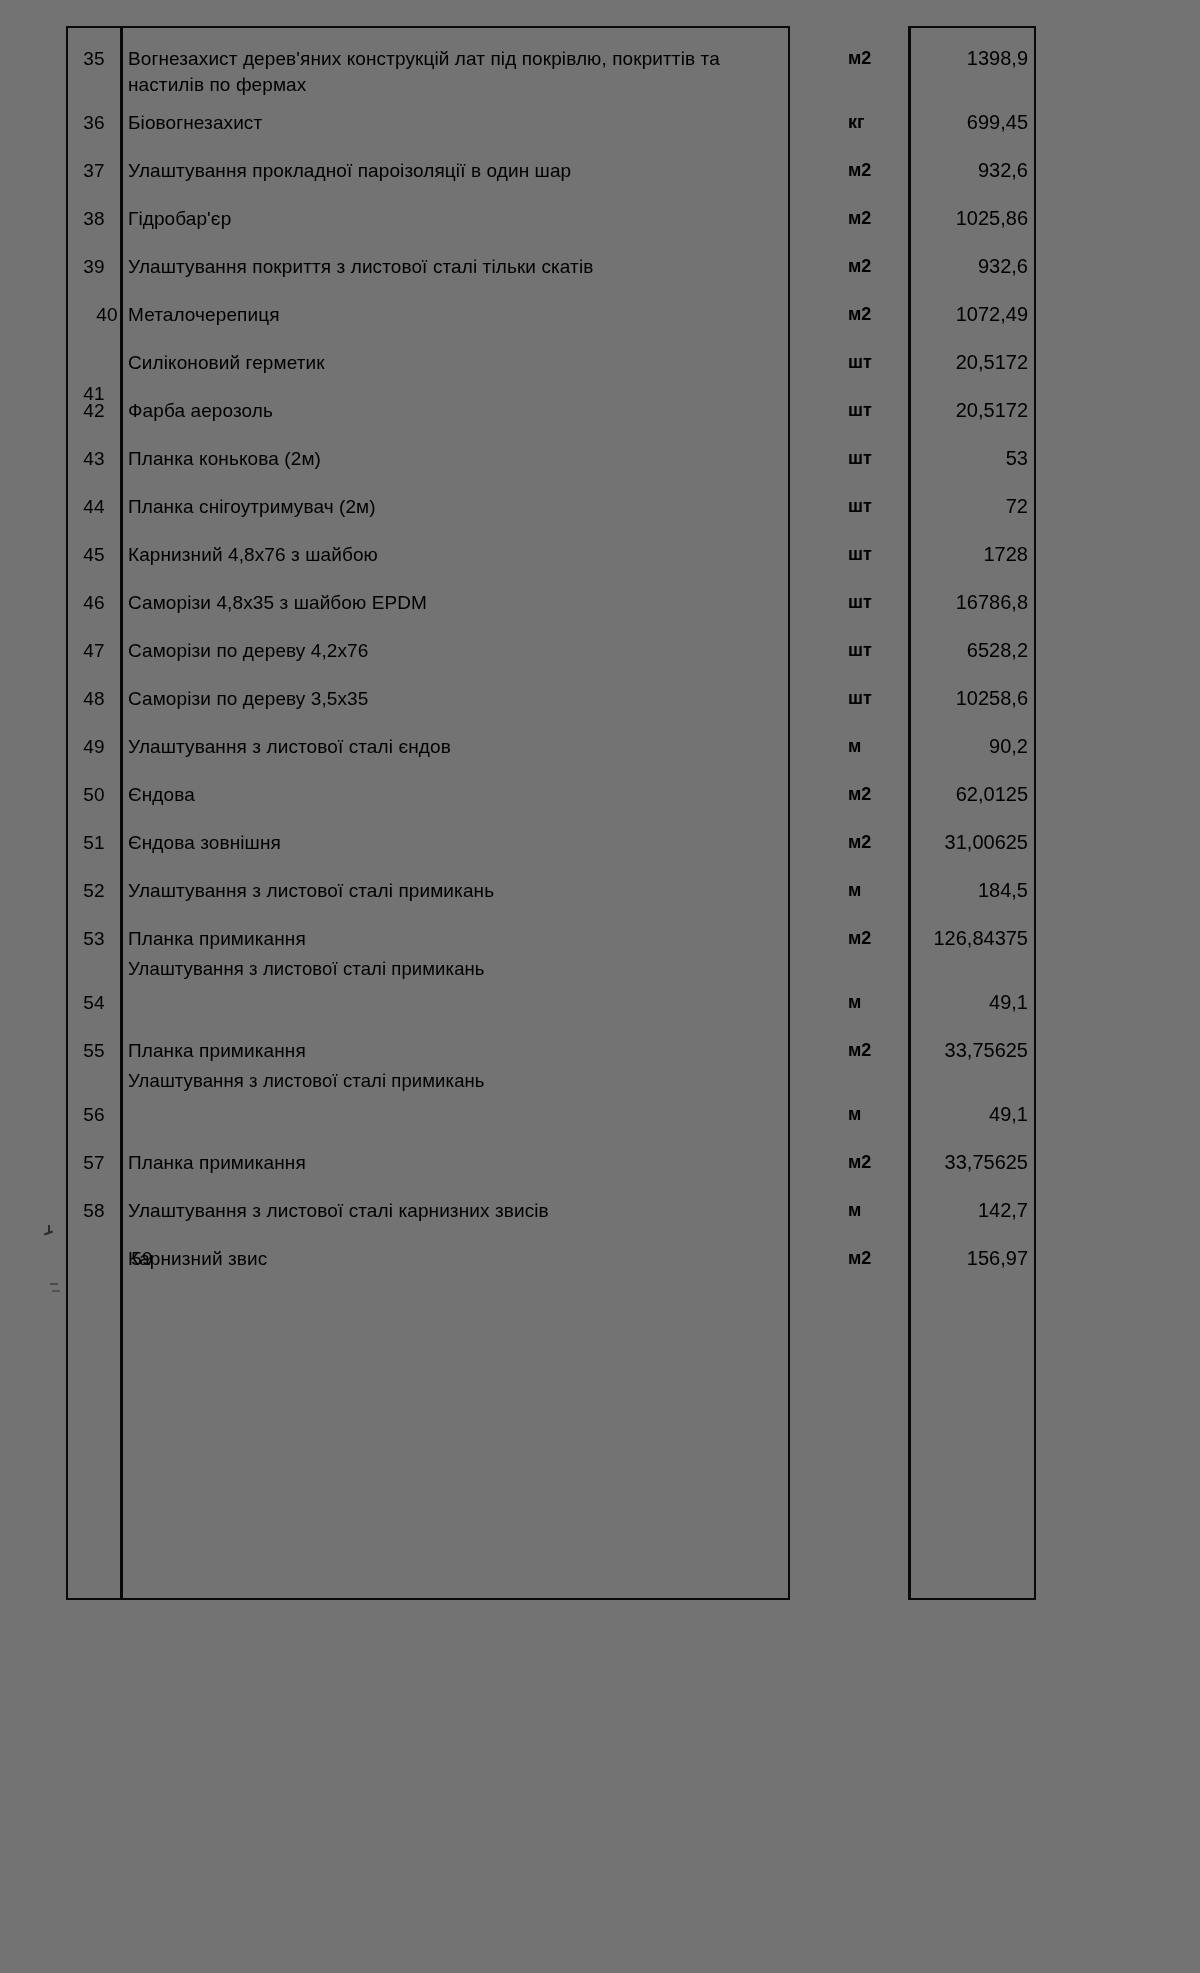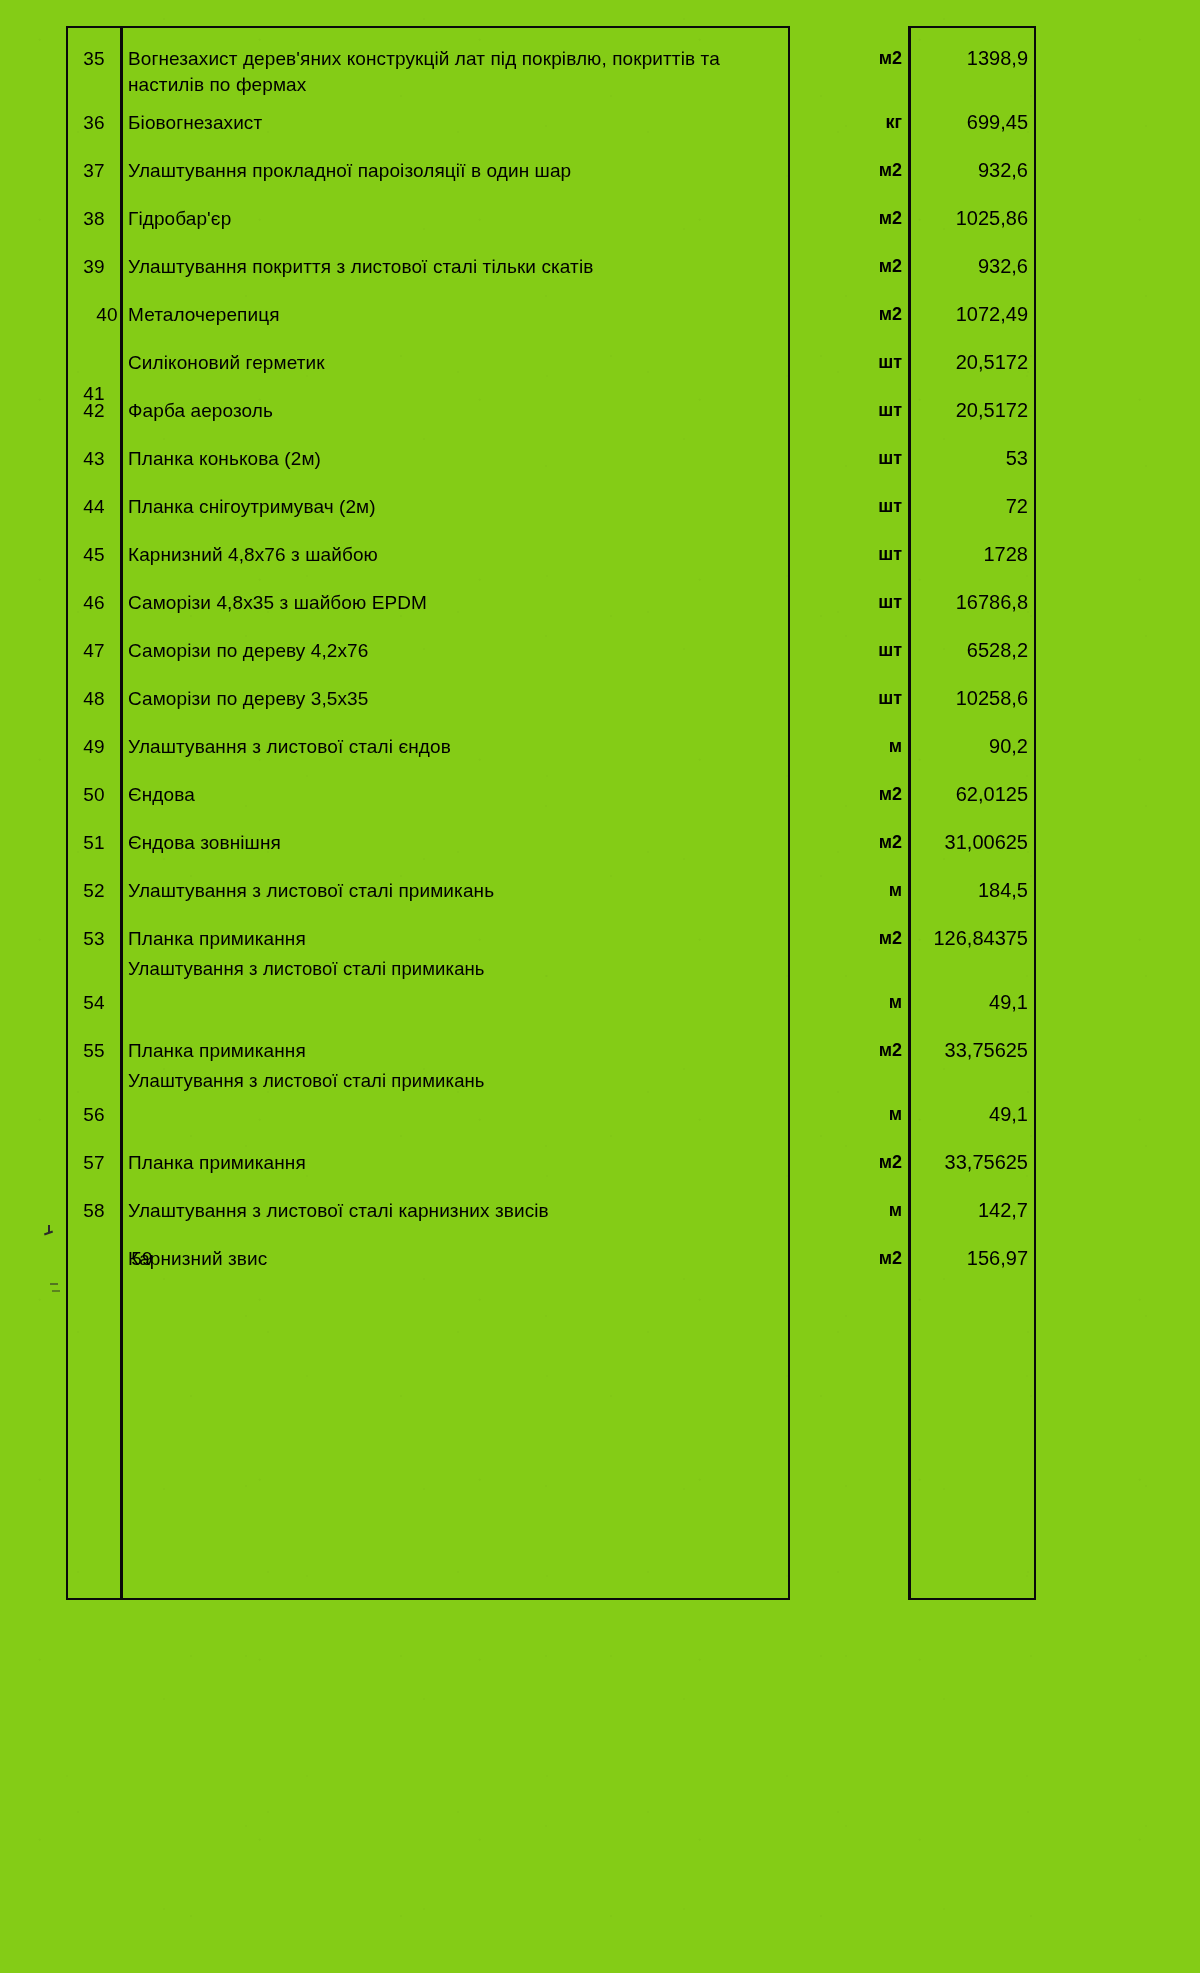--- a/index.html
+++ b/index.html
@@ -14,21 +14,21 @@
     font-family: "Liberation Sans", sans-serif;
     color: #000000;
     position: relative;
     overflow: hidden;
   }
 
   
   #scan-page {
     position: absolute;
     inset: 0;
-    background: #84cc16;
+    background: #737373;
   }
 
   
   #paper-noise {
     position: absolute;
     inset: 0;
     background:
       radial-gradient(circle at 18% 22%, rgba(0,0,0,0.022) 0 1px, transparent 1.4px),
       radial-gradient(circle at 63% 9%,  rgba(0,0,0,0.018) 0 1px, transparent 1.4px),
       radial-gradient(circle at 41% 55%, rgba(0,0,0,0.018) 0 1px, transparent 1.4px),
@@ -113,21 +113,20 @@
   .desc-note {
     display: block;
     font-size: 18.5px;
     line-height: 26px;
   }
 
   .cell-unit {
     position: absolute;
     left: -60px;
     width: 54px;
-    text-align: right;
     font-size: 18px;
     line-height: 25px;
     font-weight: 700;
   }
   .cell-qty {
     position: absolute;
     left: 8px;
     width: 112px;
     text-align: right;
     font-size: 20px;

